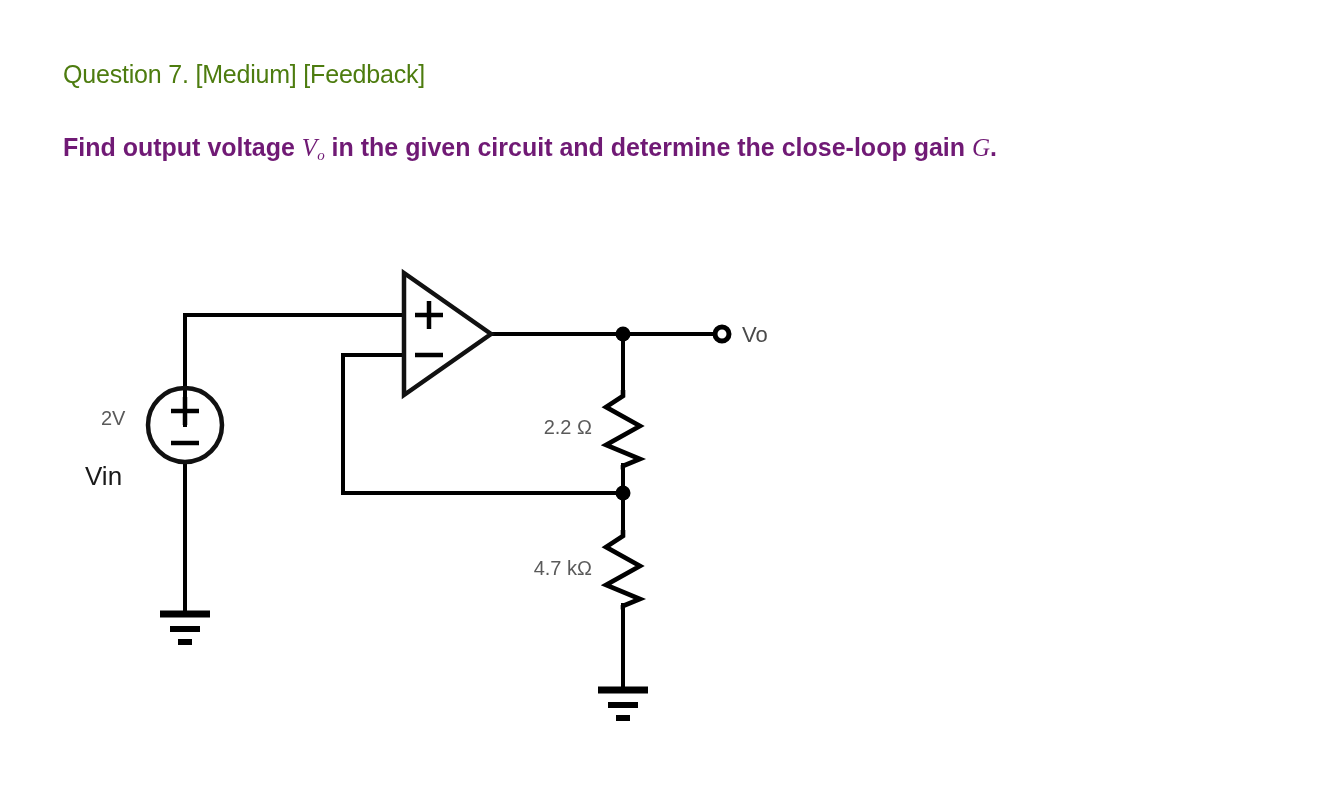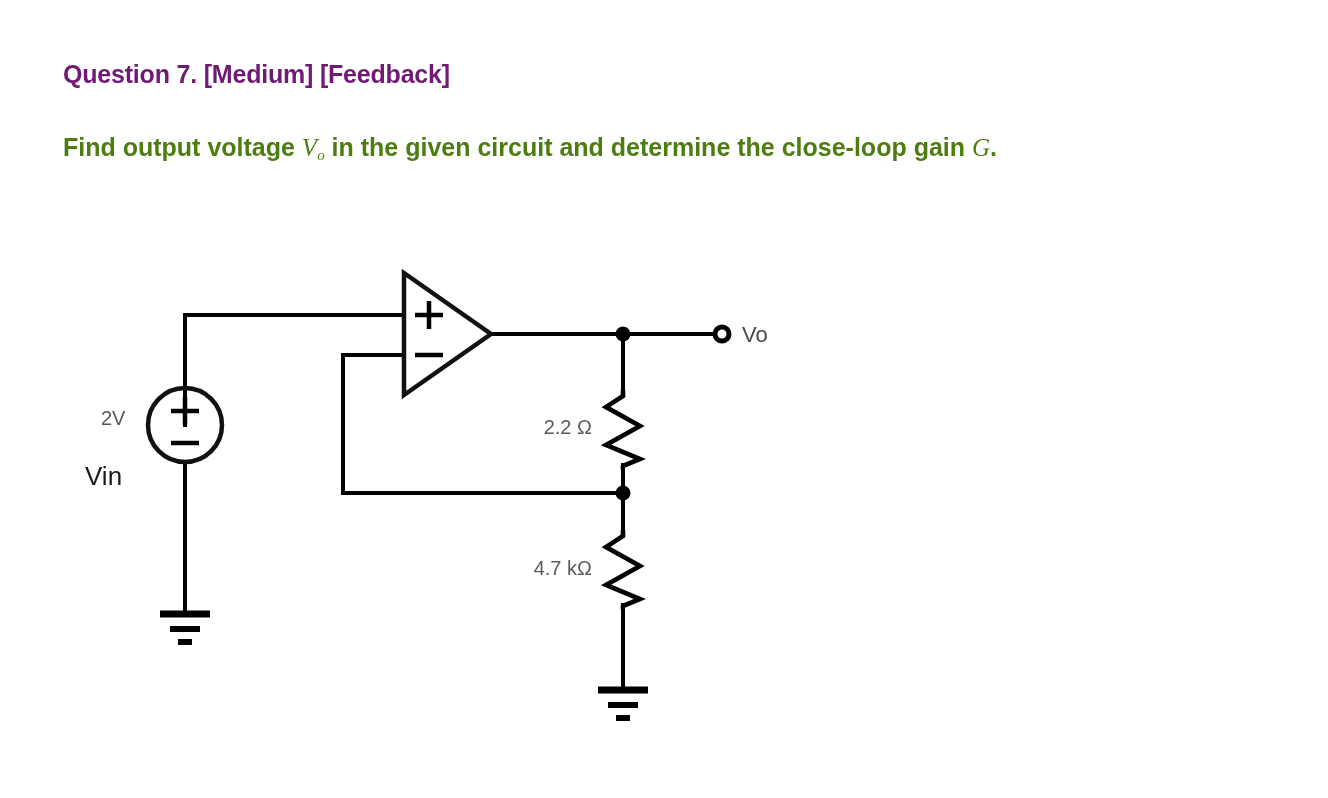--- a/index.html
+++ b/index.html
@@ -20,34 +20,34 @@
     left: 0; top: 0;
     width: 1328px;
     height: 798px;
     background: #ffffff;
   }
   .qheading {
     position: absolute;
     left: 63px;
     top: 60px;
     font-size: 25px;
-    font-weight: bold;
+    font-weight: normal;
     letter-spacing: -0.2px;
-    color: #701a75;
+    color: #4d7c0f;
     white-space: nowrap;
   }
   .qbody {
     position: absolute;
     left: 63px;
     top: 125px;
     width: 1230px;
     font-size: 25px;
     font-weight: bold;
     line-height: 44px;
-    color: #4d7c0f;
+    color: #701a75;
   }
   .mathvar {
     font-family: "Liberation Serif", serif;
     font-weight: normal;
     font-style: italic;
     font-size: 25px;
   }
   .mathvar sub {
     font-size: 15px;
     font-style: italic;

